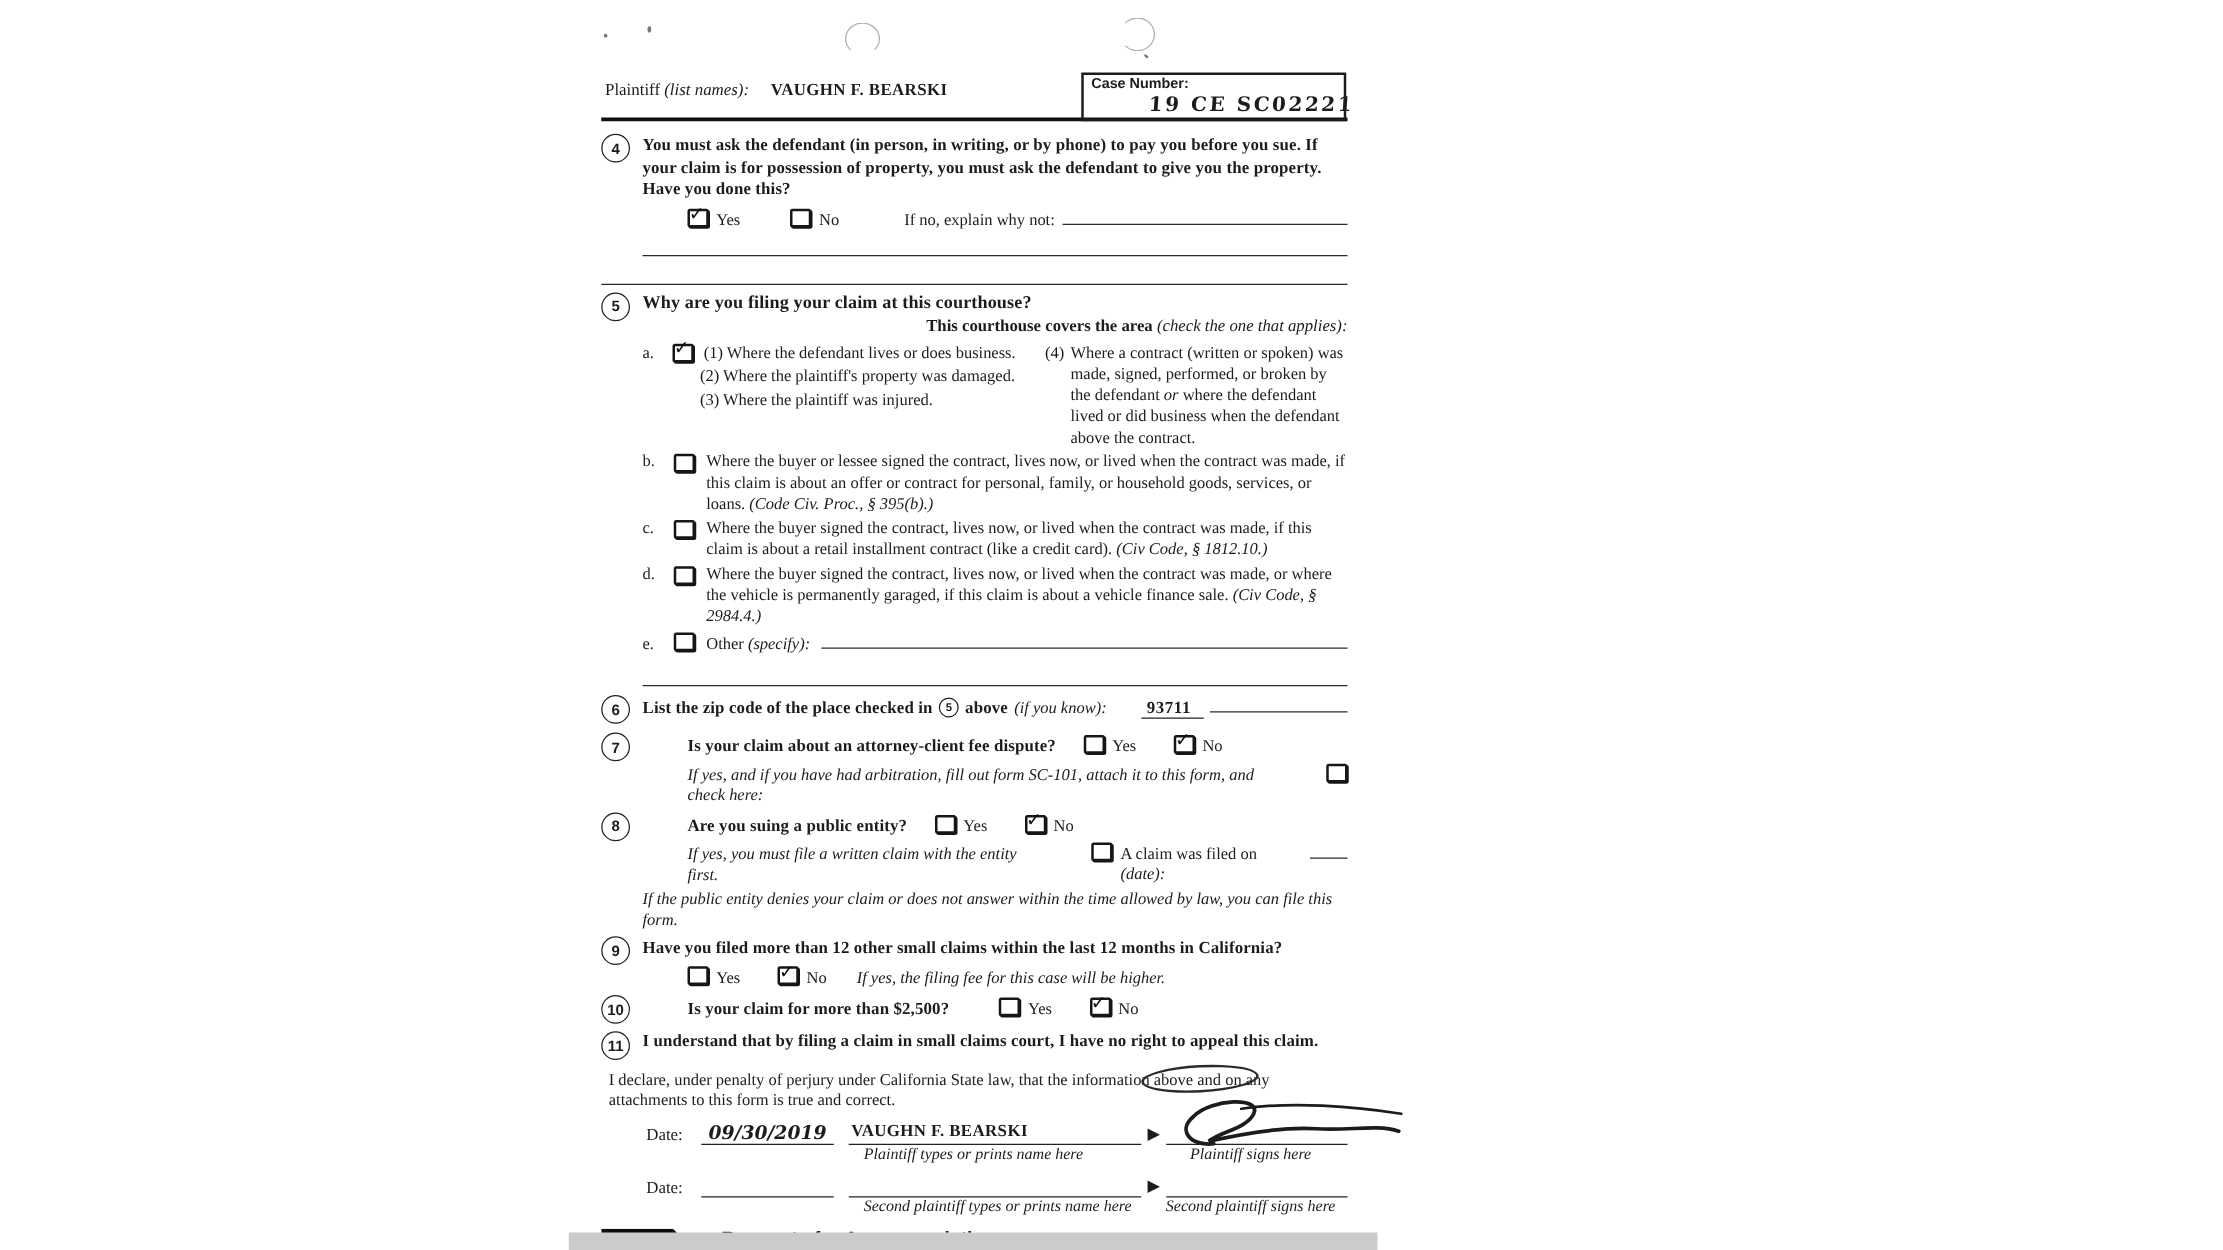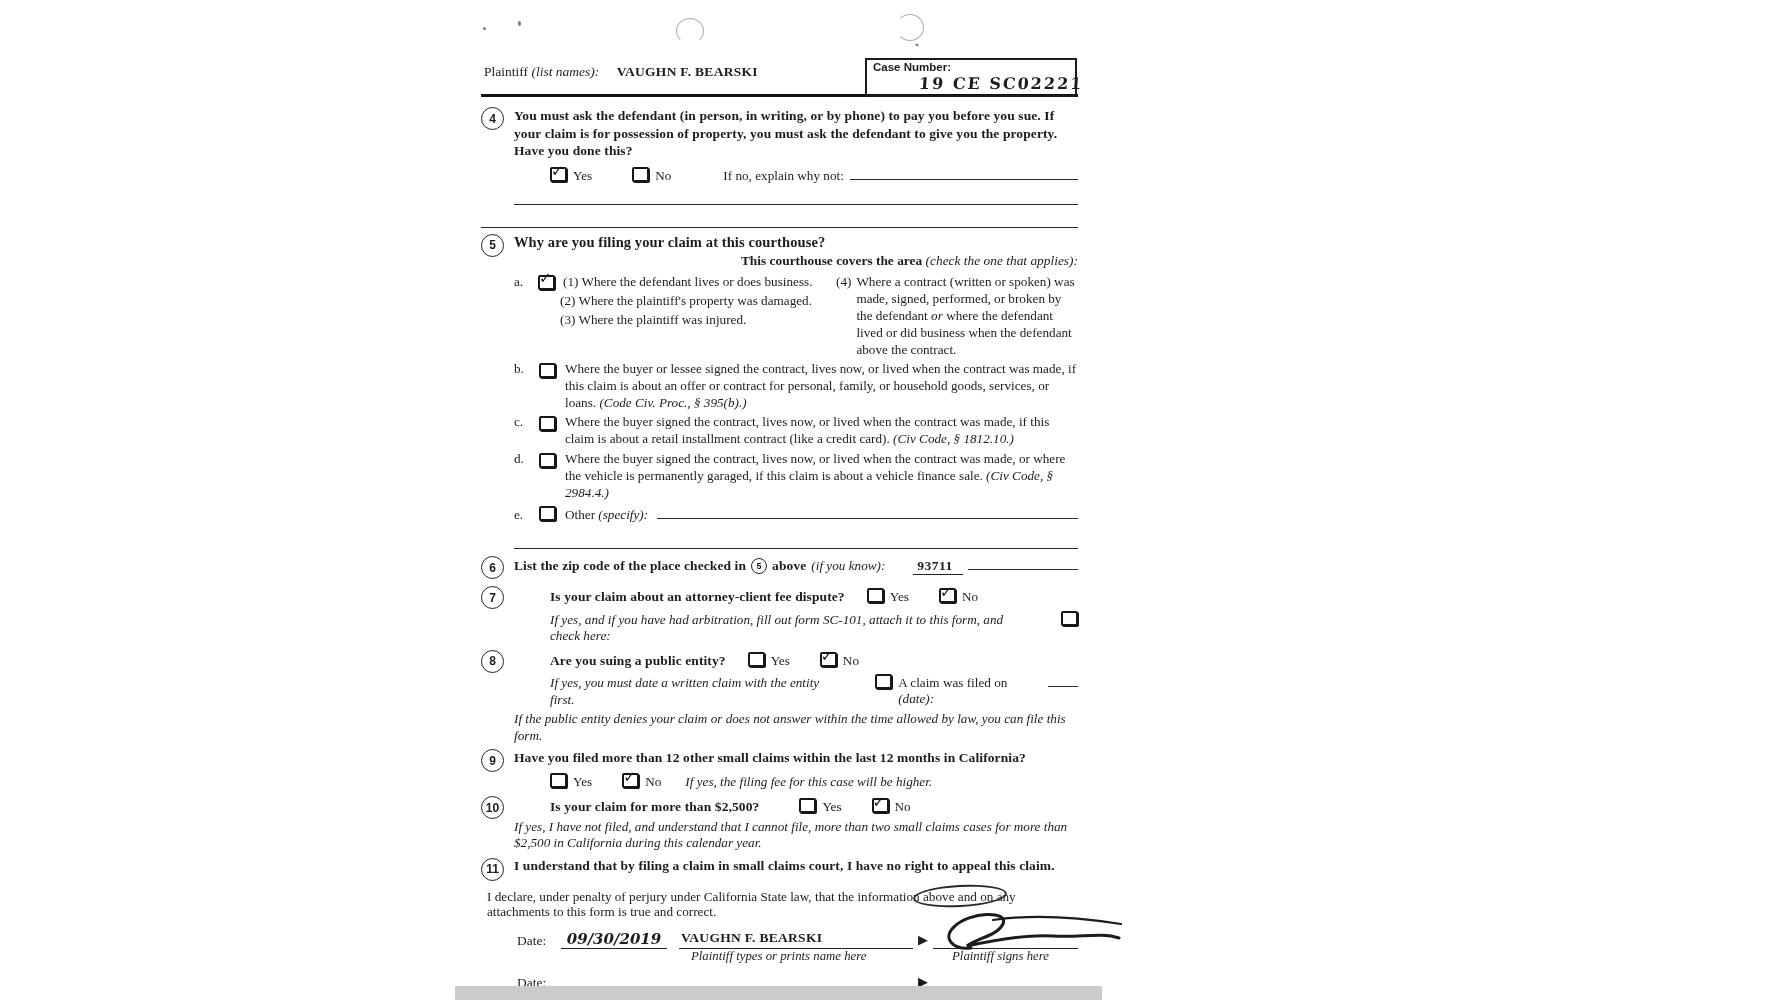--- a/index.html
+++ b/index.html
@@ -207,21 +207,21 @@
       <div class="ynrow" style="margin-top:0;">
         <span class="q">Are you suing a public entity?</span>
         <span class="gap" style="width:10px;"></span>
         <span class="cb"></span>
         <span>Yes</span>
         <span class="gap" style="width:18px;"></span>
         <span class="cb checked"></span>
         <span>No</span>
       </div>
       <div class="ynrow" style="margin-top:3px;">
-        <span class="note">If yes, you must date a written claim with the entity first.</span>
+        <span class="note">If yes, you must file a written claim with the entity first.</span>
         <span class="gap" style="width:26px;"></span>
         <span class="cb"></span>
         <span><span>A claim was filed on </span><span class="it">(date):</span></span>
         <span class="line"></span>
       </div>
       <div class="note" style="margin-top:3px;">If the public entity denies your claim or does not answer within the time allowed by law, you can file this form.</div>
     </div>
   </div>
 
   <div class="item" style="margin-top:5px;">
@@ -245,21 +245,20 @@
     <div class="bc">
       <div class="ynrow" style="margin-top:0;">
         <span class="q">Is your claim for more than $2,500?</span>
         <span class="gap" style="width:28px;"></span>
         <span class="cb"></span>
         <span>Yes</span>
         <span class="gap" style="width:18px;"></span>
         <span class="cb checked"></span>
         <span>No</span>
       </div>
-      <div class="note" style="margin-top:3px;">If yes, I have not filed, and understand that I cannot file, more than two small claims cases for more than $2,500 in California during this calendar year.</div>
     </div>
   </div>
 
   <div class="item" style="margin-top:6px;">
     <div class="nc"><span class="circ">11</span></div>
     <div class="bc">
       <div class="q" style="line-height:15.5px;">I understand that by filing a claim in small claims court, I have no right to appeal this claim.</div>
     </div>
   </div>
 

